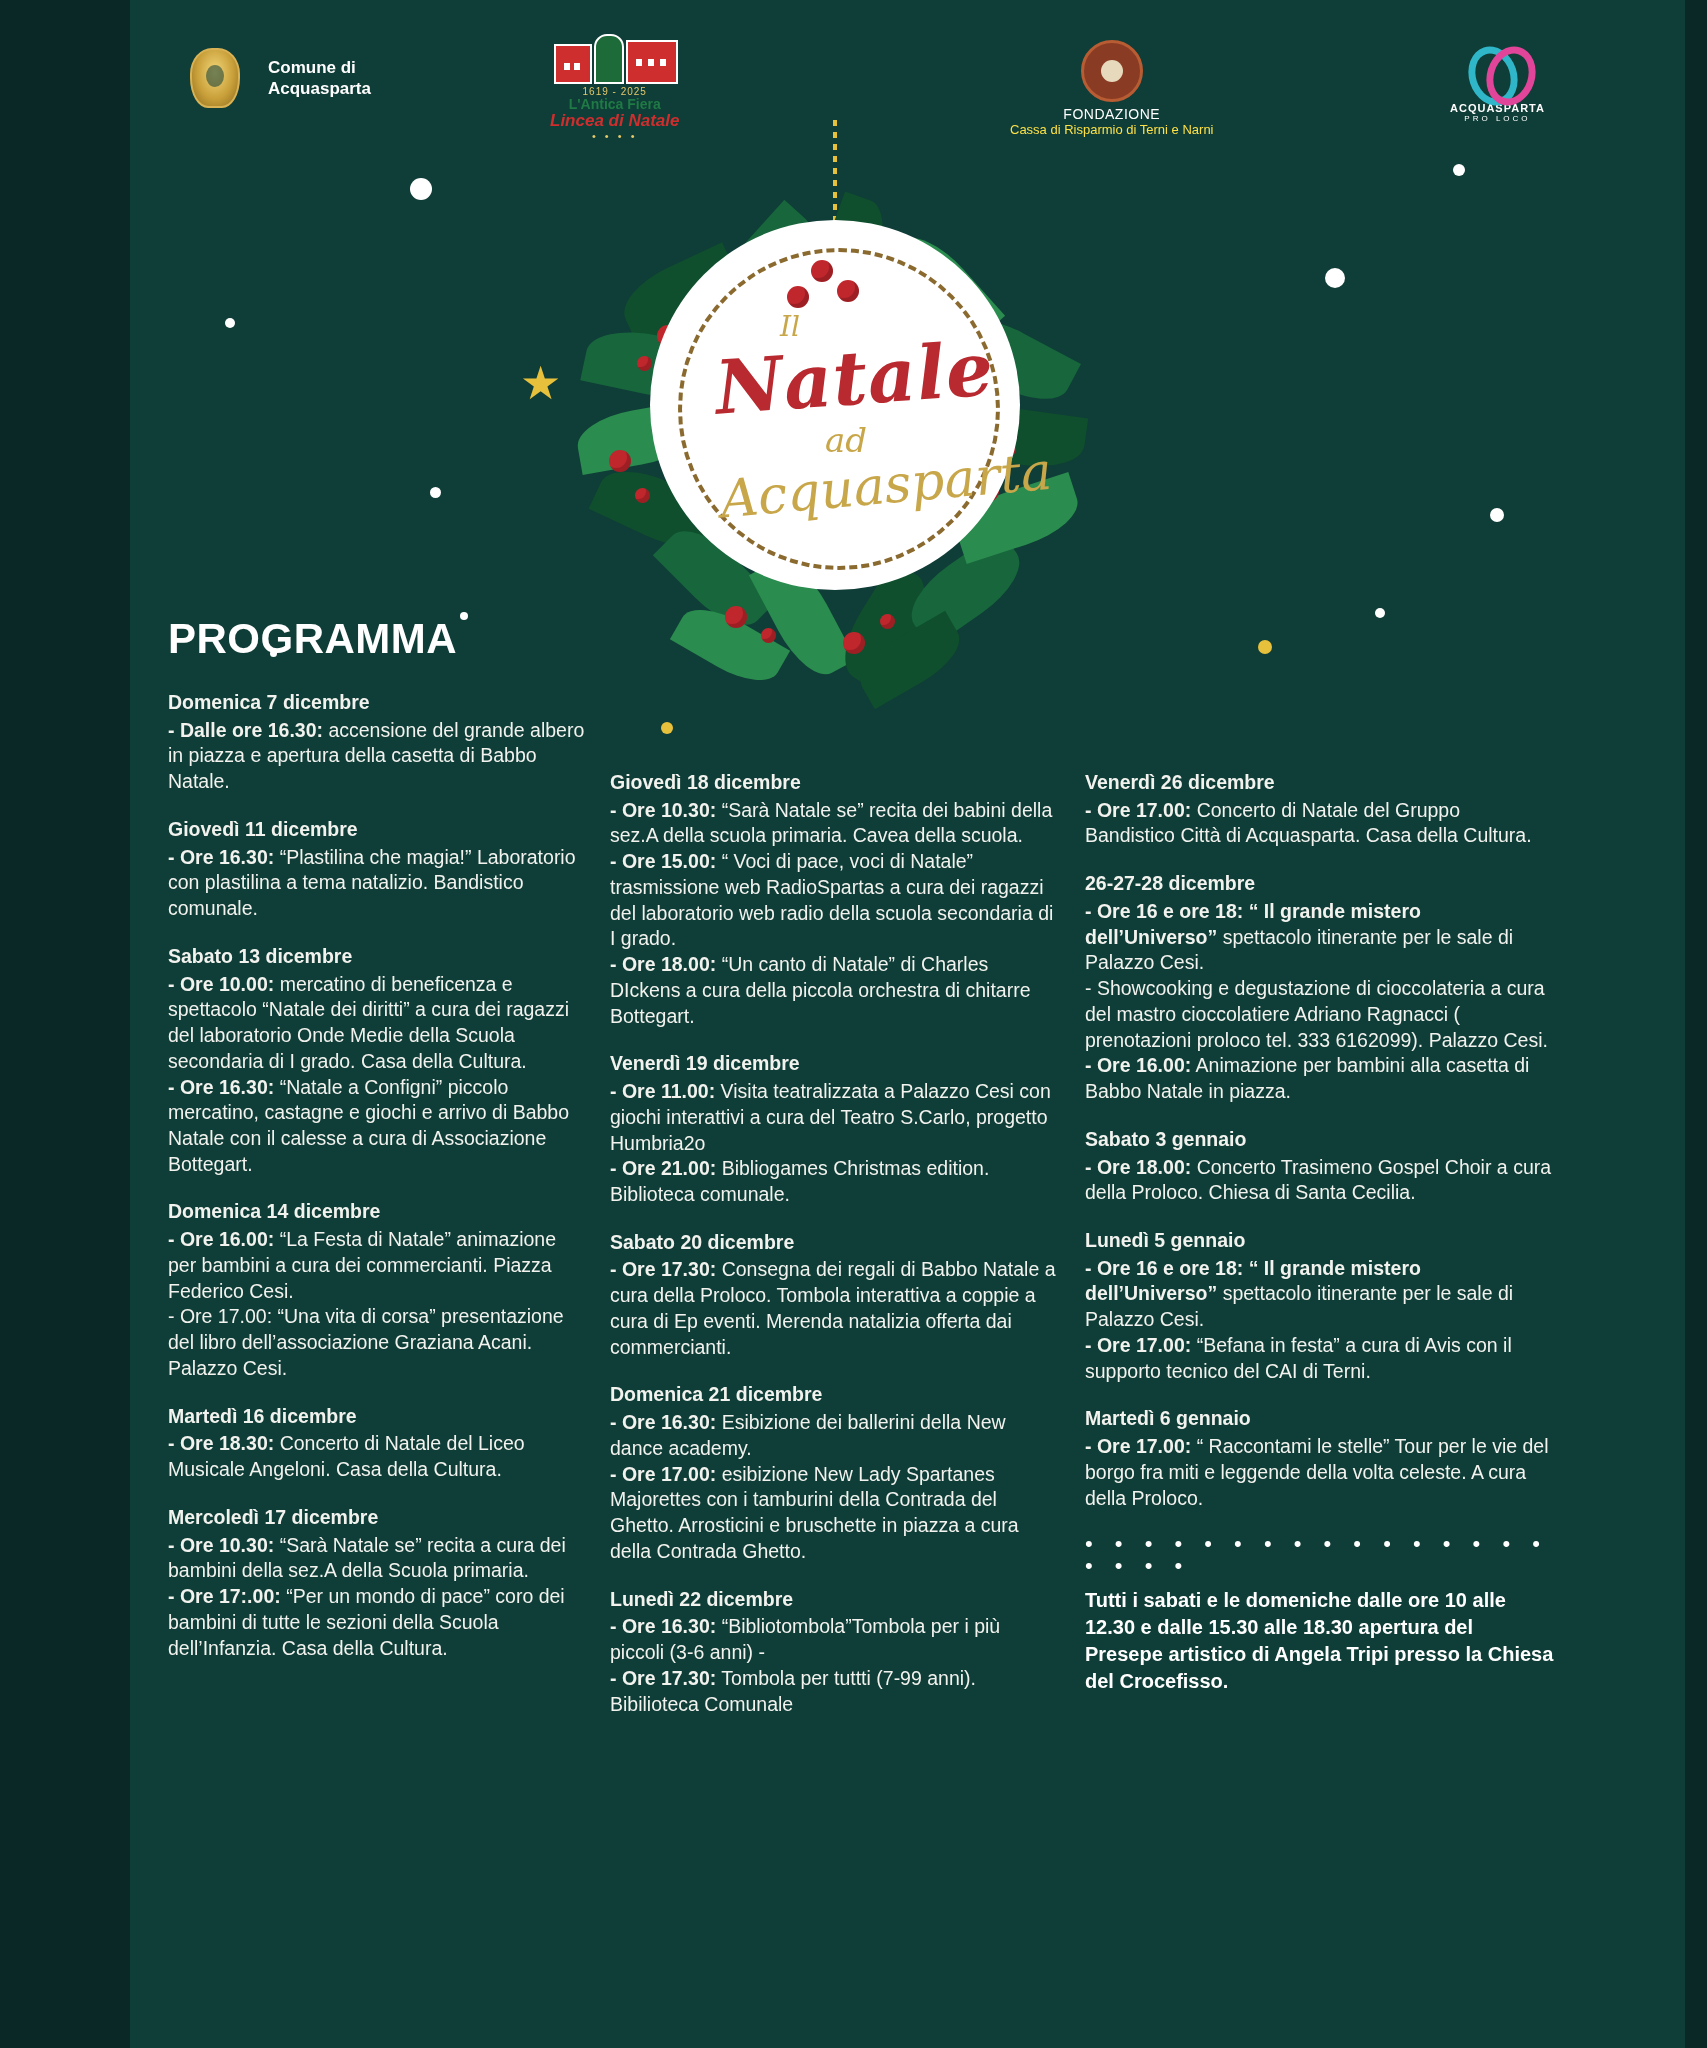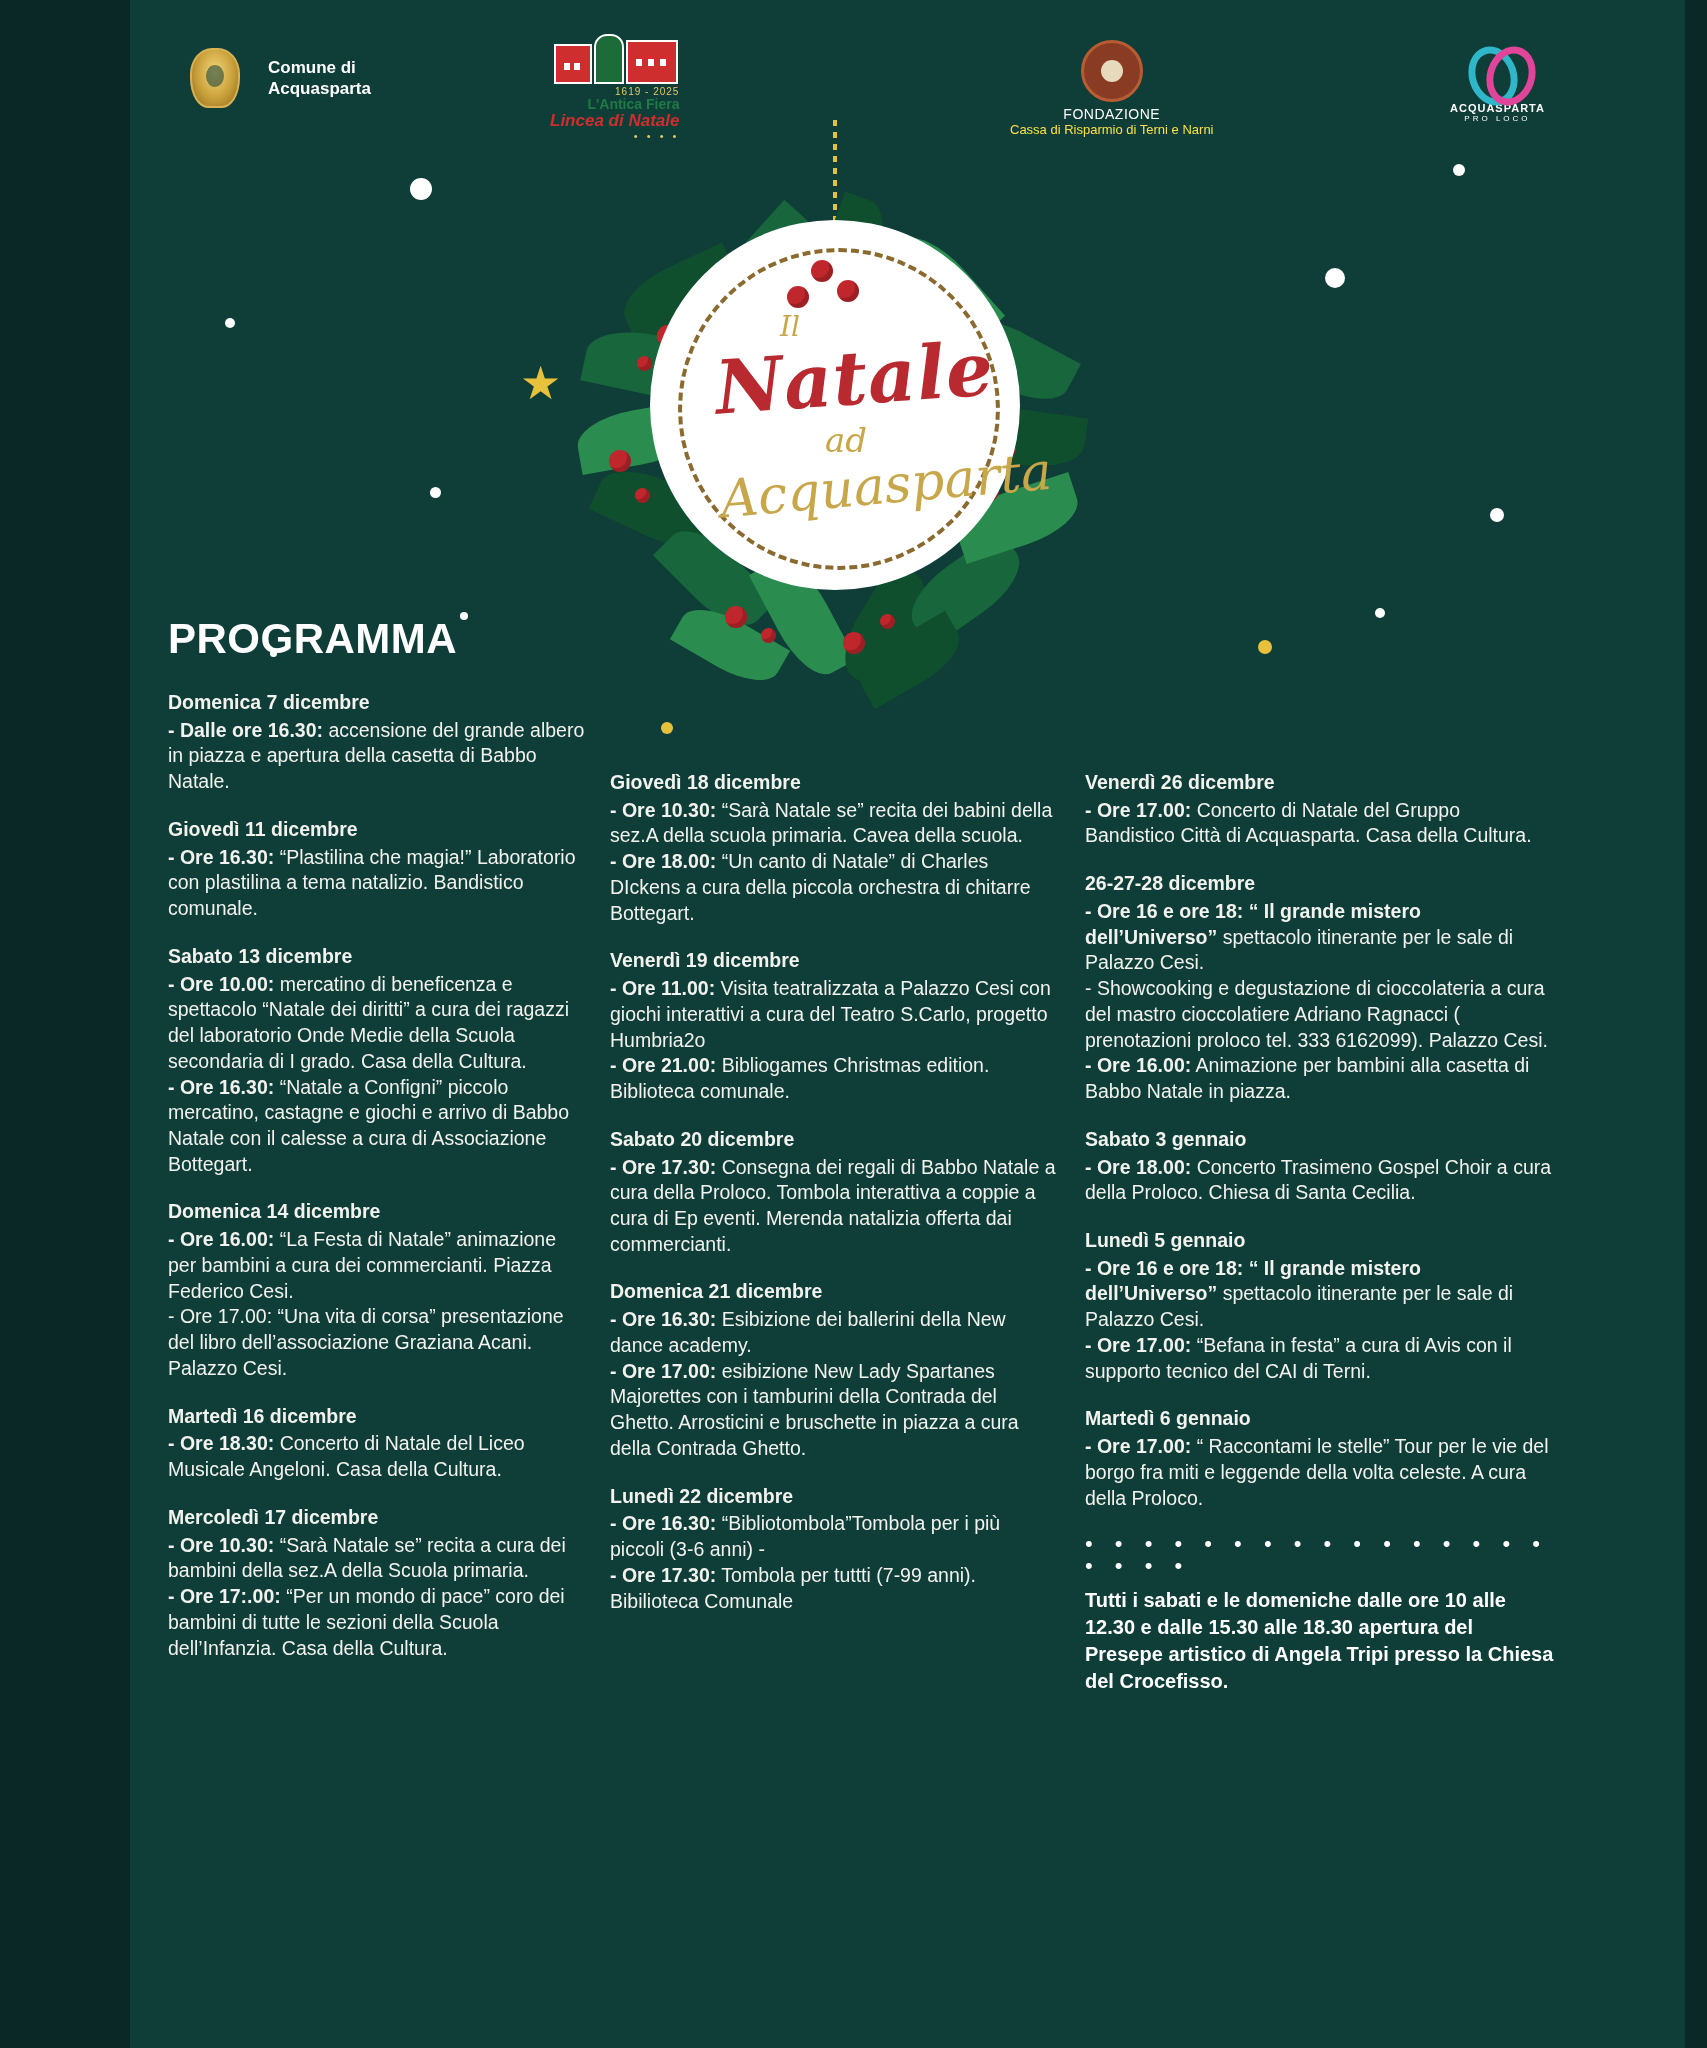--- a/index.html
+++ b/index.html
@@ -81,21 +81,21 @@
     background: #0f3d37;
     opacity: .55;
   }
   .comune-text {
     color: #ffffff;
     font-weight: bold;
     font-size: 17px;
     line-height: 1.25;
   }
 
-  .logo-fiera { left: 420px; top: 14px; text-align: right; }
+  .logo-fiera { left: 420px; top: 14px; text-align: center; }
   .fiera-art {
     width: 126px; height: 52px;
     margin: 0 auto;
     position: relative;
   }
   .fiera-art .bld {
     position: absolute;
     bottom: 0;
     background: #cf2e2e;
     border: 2px solid #ffffff;
@@ -451,20 +451,21 @@
         <div class="entry">
           <span class="day">Mercoledì 17 dicembre</span>
           <span class="body"><b>- Ore 10.30:</b><span> “Sarà Natale se” recita a cura dei bambini della sez.A della Scuola primaria.</span></span>
           <span class="body"><b>- Ore 17:.00:</b><span>  “Per un mondo di pace” coro dei bambini di tutte le sezioni della Scuola dell’Infanzia. Casa della Cultura.</span></span>
         </div>
       </div>
     <div class="col col2" id="col2">
         <div class="entry">
           <span class="day">Giovedì 18 dicembre</span>
           <span class="body"><b>- Ore 10.30:</b><span> “Sarà Natale se” recita dei babini della sez.A della scuola primaria. Cavea della scuola.</span></span>
+          <span class="body"><b>- Ore 15.00:</b><span> “ Voci di pace, voci di Natale” trasmissione web RadioSpartas a cura dei ragazzi del laboratorio web radio della scuola secondaria di I grado.</span></span>
           <span class="body"><b>- Ore 18.00:</b><span> “Un canto di Natale” di Charles DIckens a cura della piccola orchestra di chitarre Bottegart.</span></span>
         </div>
         <div class="entry">
           <span class="day">Venerdì 19 dicembre</span>
           <span class="body"><b>- Ore 11.00:</b><span> Visita teatralizzata a Palazzo Cesi con giochi interattivi a cura del Teatro S.Carlo, progetto Humbria2o</span></span>
           <span class="body"><b>- Ore 21.00:</b><span> Bibliogames Christmas edition. Biblioteca comunale.</span></span>
         </div>
         <div class="entry">
           <span class="day">Sabato 20 dicembre</span>
           <span class="body"><b>- Ore 17.30:</b><span> Consegna dei regali di Babbo Natale a cura della Proloco. Tombola interattiva a coppie a cura di Ep eventi. Merenda natalizia offerta dai commercianti.</span></span>

